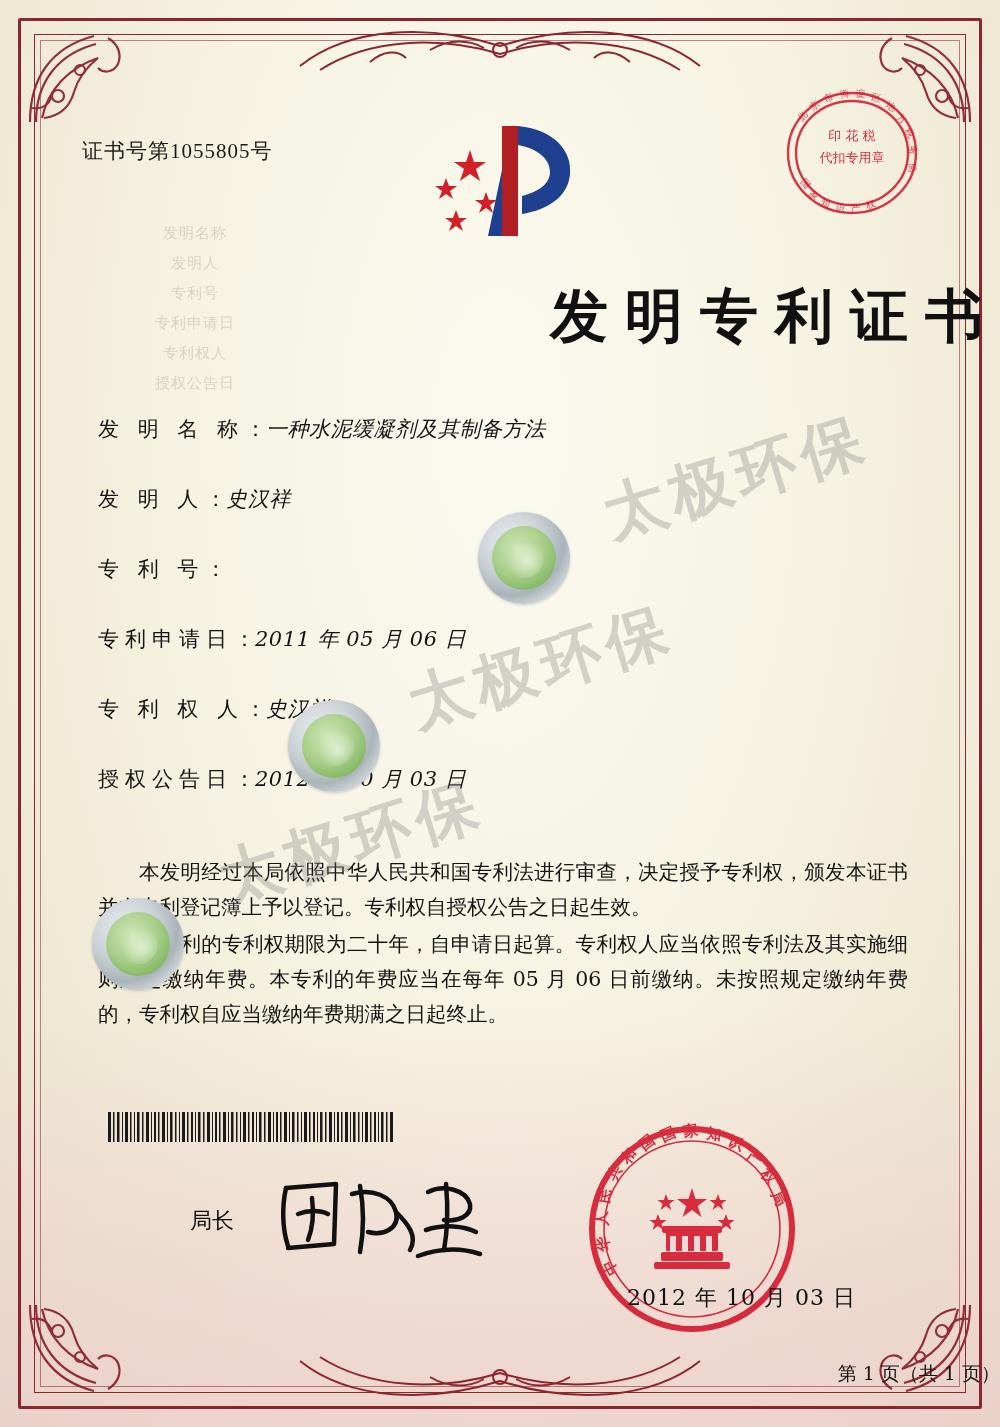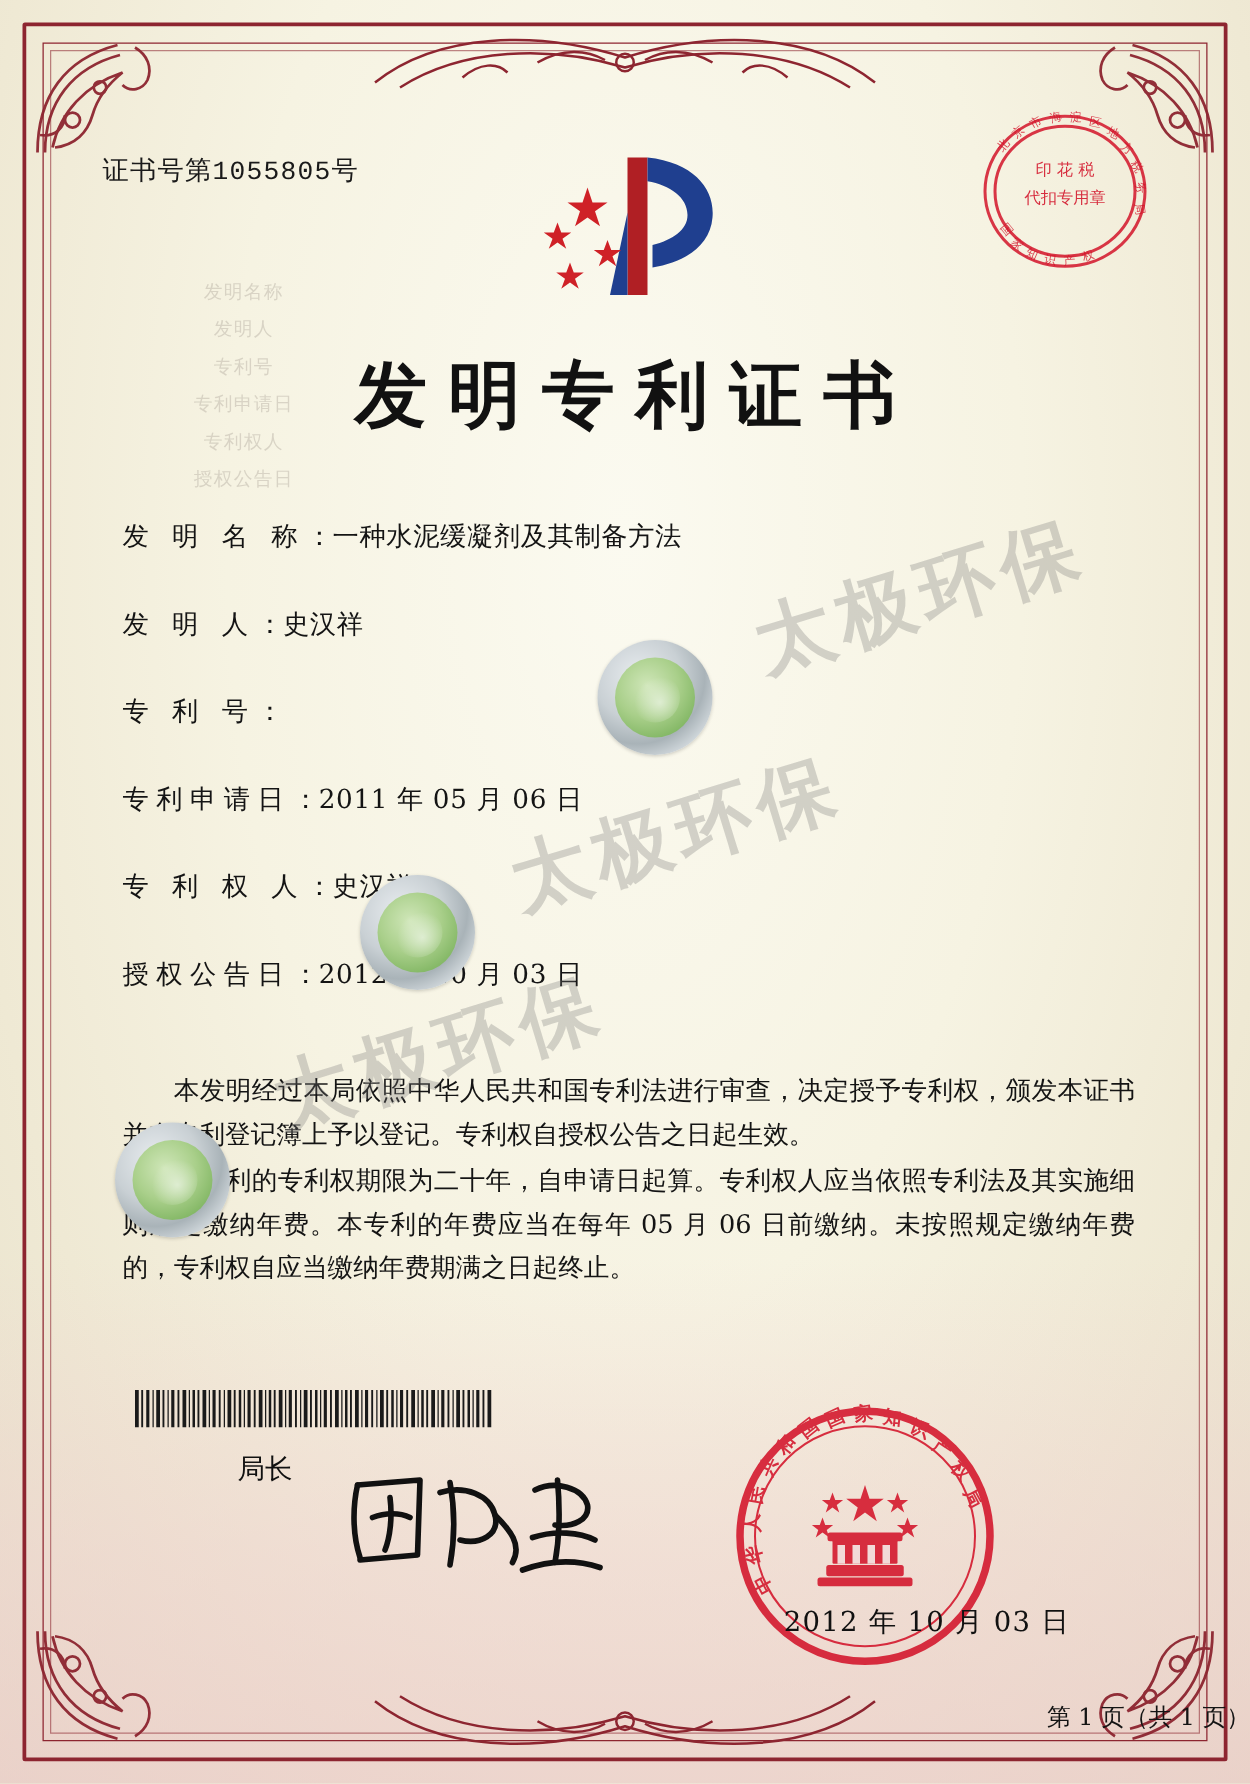--- a/index.html
+++ b/index.html
@@ -49,63 +49,63 @@
   .ghost{
     position:absolute;left:95px;top:218px;width:200px;
     color:rgba(150,140,130,.30);
     font-size:15px;line-height:30px;letter-spacing:1px;
     font-family:"DejaVu Sans","Liberation Sans",sans-serif;
     pointer-events:none;
     text-align:center;
   }
 
   .cert-no{
-    position:absolute;left:82px;top:122px;
+    position:absolute;left:82px;top:137px;
     font-size:21px;color:#1a1a1a;letter-spacing:1px;
-    font-family:Liberation Mono, monospace;
+    font-family:Liberation Serif, serif;
     white-space:nowrap;
   }
 
   
   .logo{position:absolute;left:410px;top:118px;width:170px;height:125px;}
 
   .title{
     position:absolute;left:0;right:0;top:278px;
-    text-align:center;
+    text-align:right;
     font-size:58px;letter-spacing:17px;
     font-weight:bold;color:#111;
     font-family:"DejaVu Serif","Liberation Serif",serif;
     text-indent:17px;
   }
 
   .fields{position:absolute;left:98px;top:415px;width:820px;}
   .field{
     display:flex;align-items:flex-end;
     font-size:21px;color:#141414;
     font-family:"DejaVu Serif","Liberation Serif",serif;
     margin-bottom:42px;
     white-space:nowrap;
   }
   .f-label{letter-spacing:6px;}
   .f-colon{margin:0 0 0 1px;letter-spacing:0;}
-  .f-value{letter-spacing:.5px;}
+  .f-value{letter-spacing:.5px;font-style:italic;}
 
   .body-text{
     position:absolute;left:98px;top:855px;width:810px;
     font-size:20.5px;line-height:35px;color:#141414;
     font-family:"DejaVu Serif","Liberation Serif",serif;
     text-align:justify;
   }
   .body-text p{margin:0 0 2px 0;text-indent:2em;}
 
   
   .barcode{position:absolute;left:108px;top:1112px;width:300px;height:30px;}
 
   .director{
-    position:absolute;left:190px;top:1160px;
+    position:absolute;left:190px;top:1206px;
     font-size:22px;color:#111;
     font-family:"DejaVu Serif","Liberation Serif",serif;
   }
   .signature{
     position:absolute;left:268px;top:1170px;width:220px;height:96px;
   }
 
   
   .seal{
     position:absolute;left:585px;top:1122px;width:215px;height:215px;

